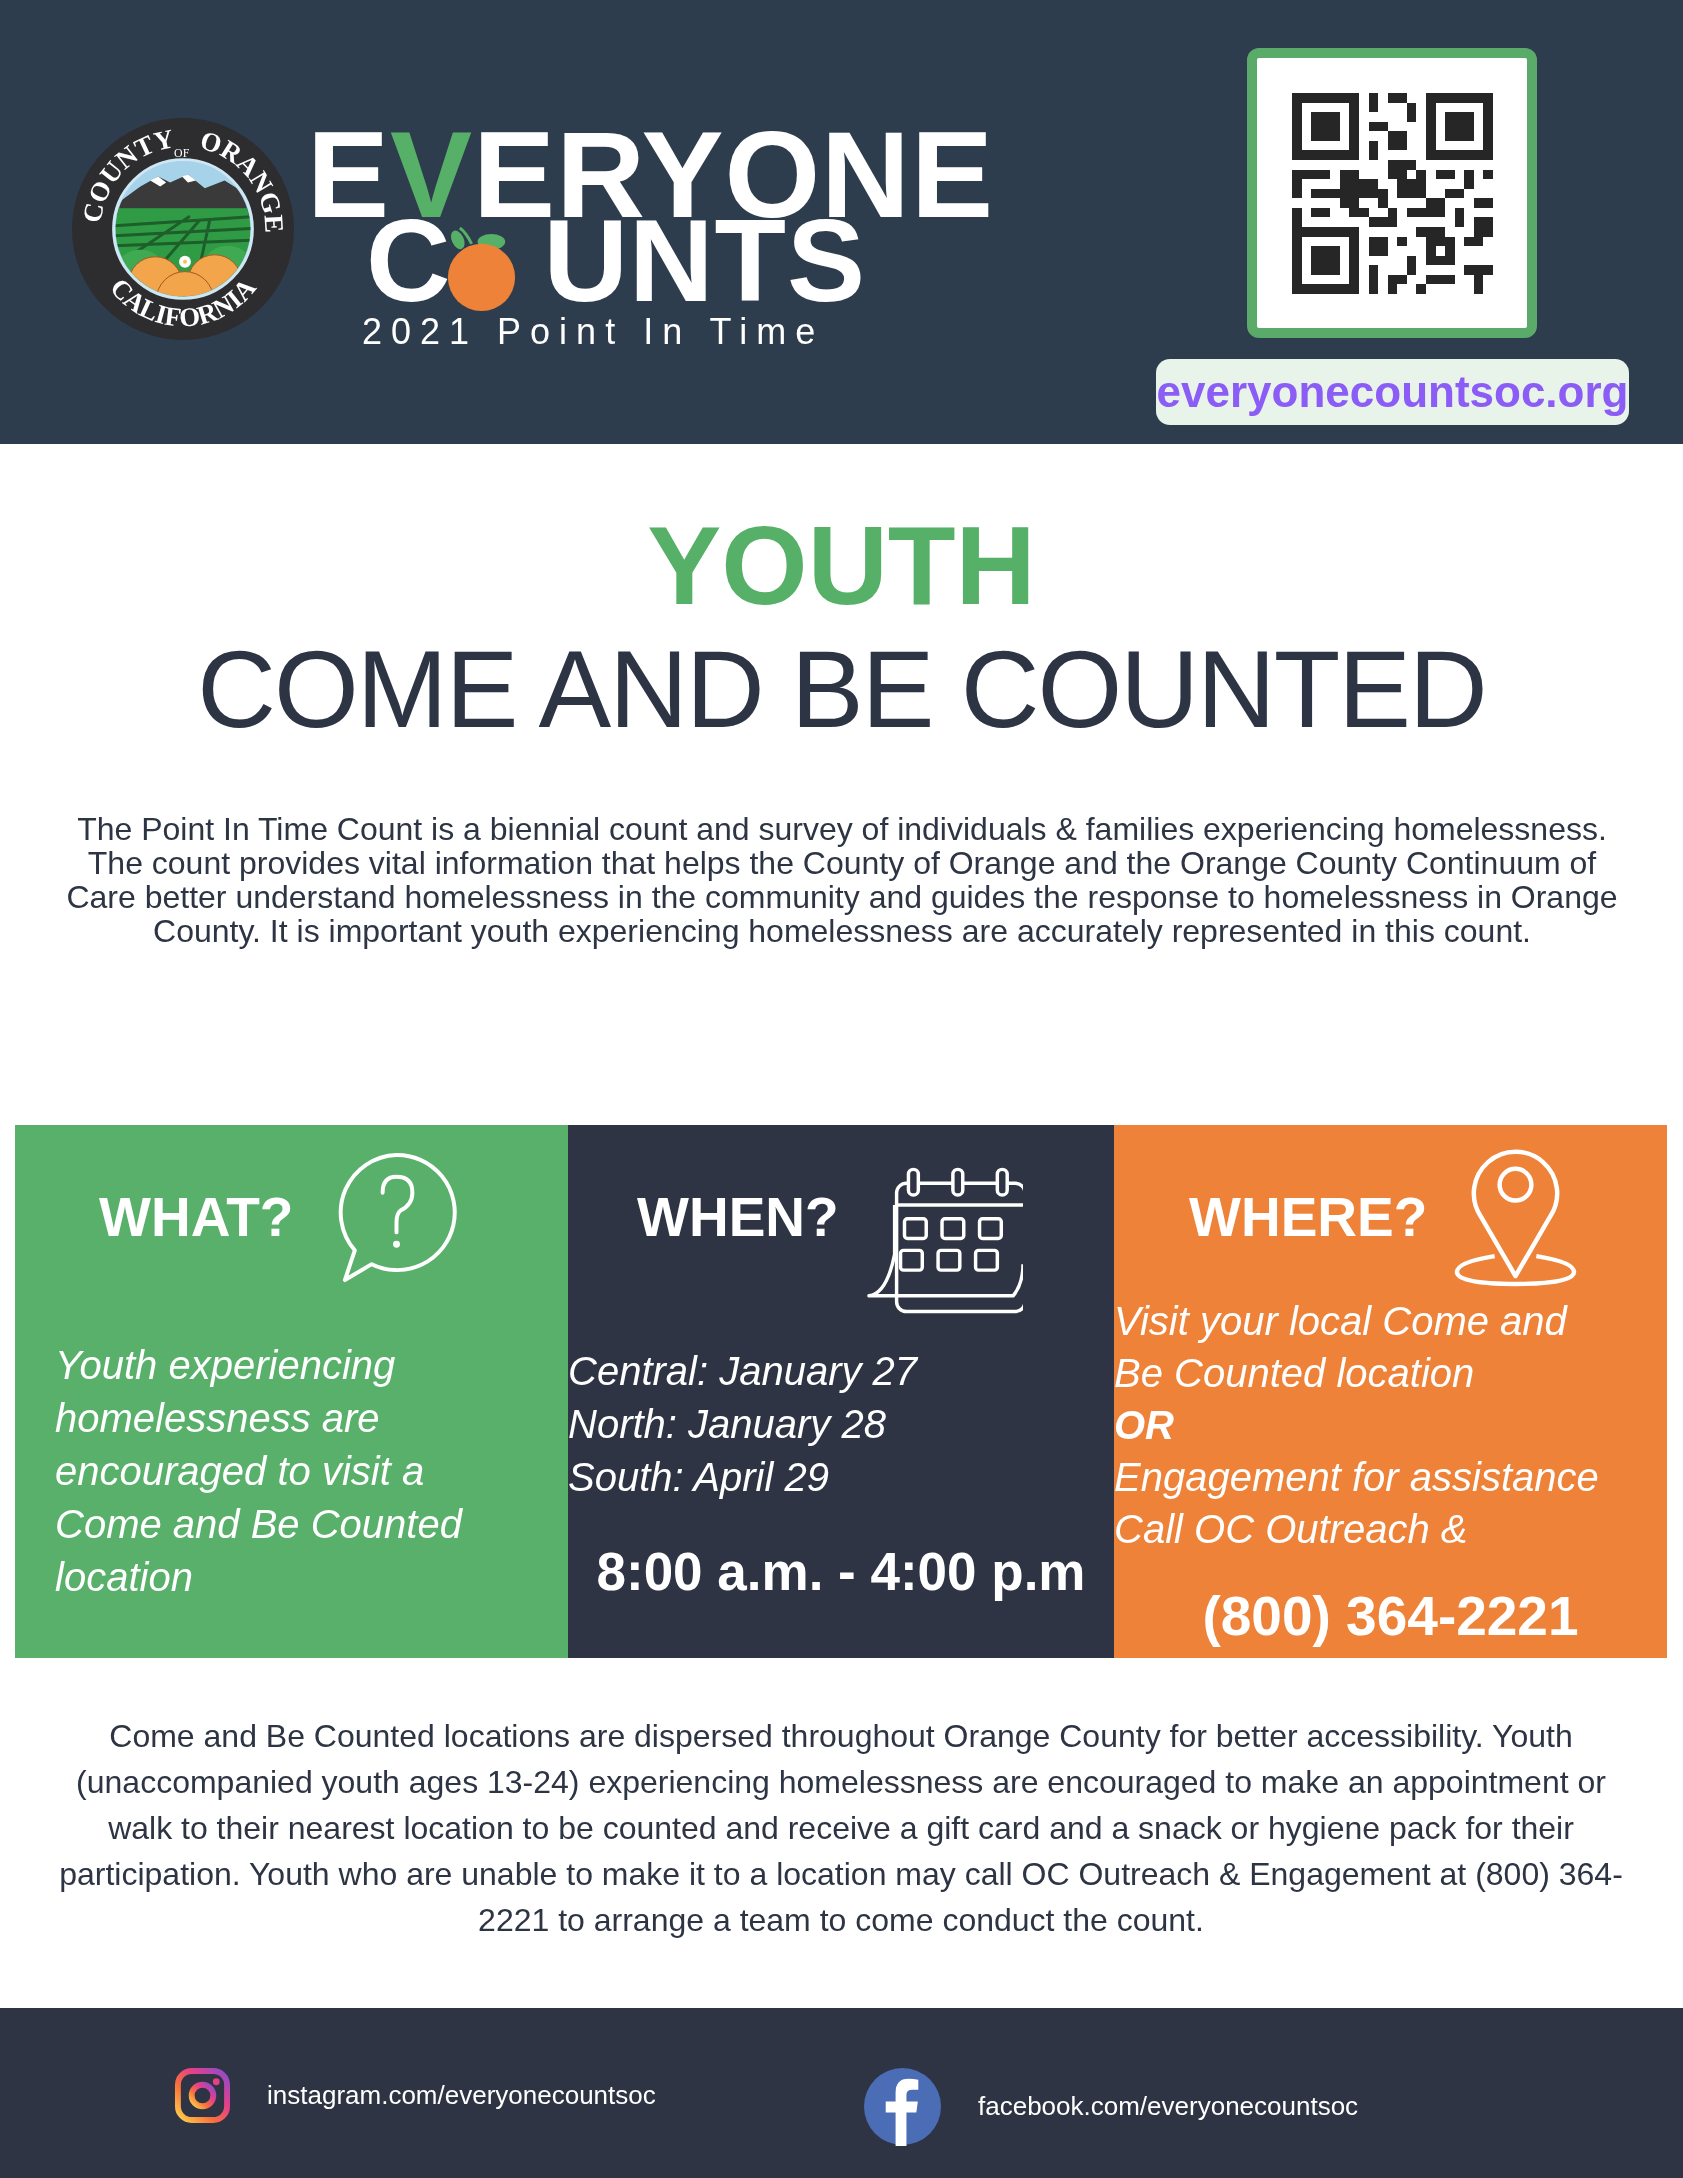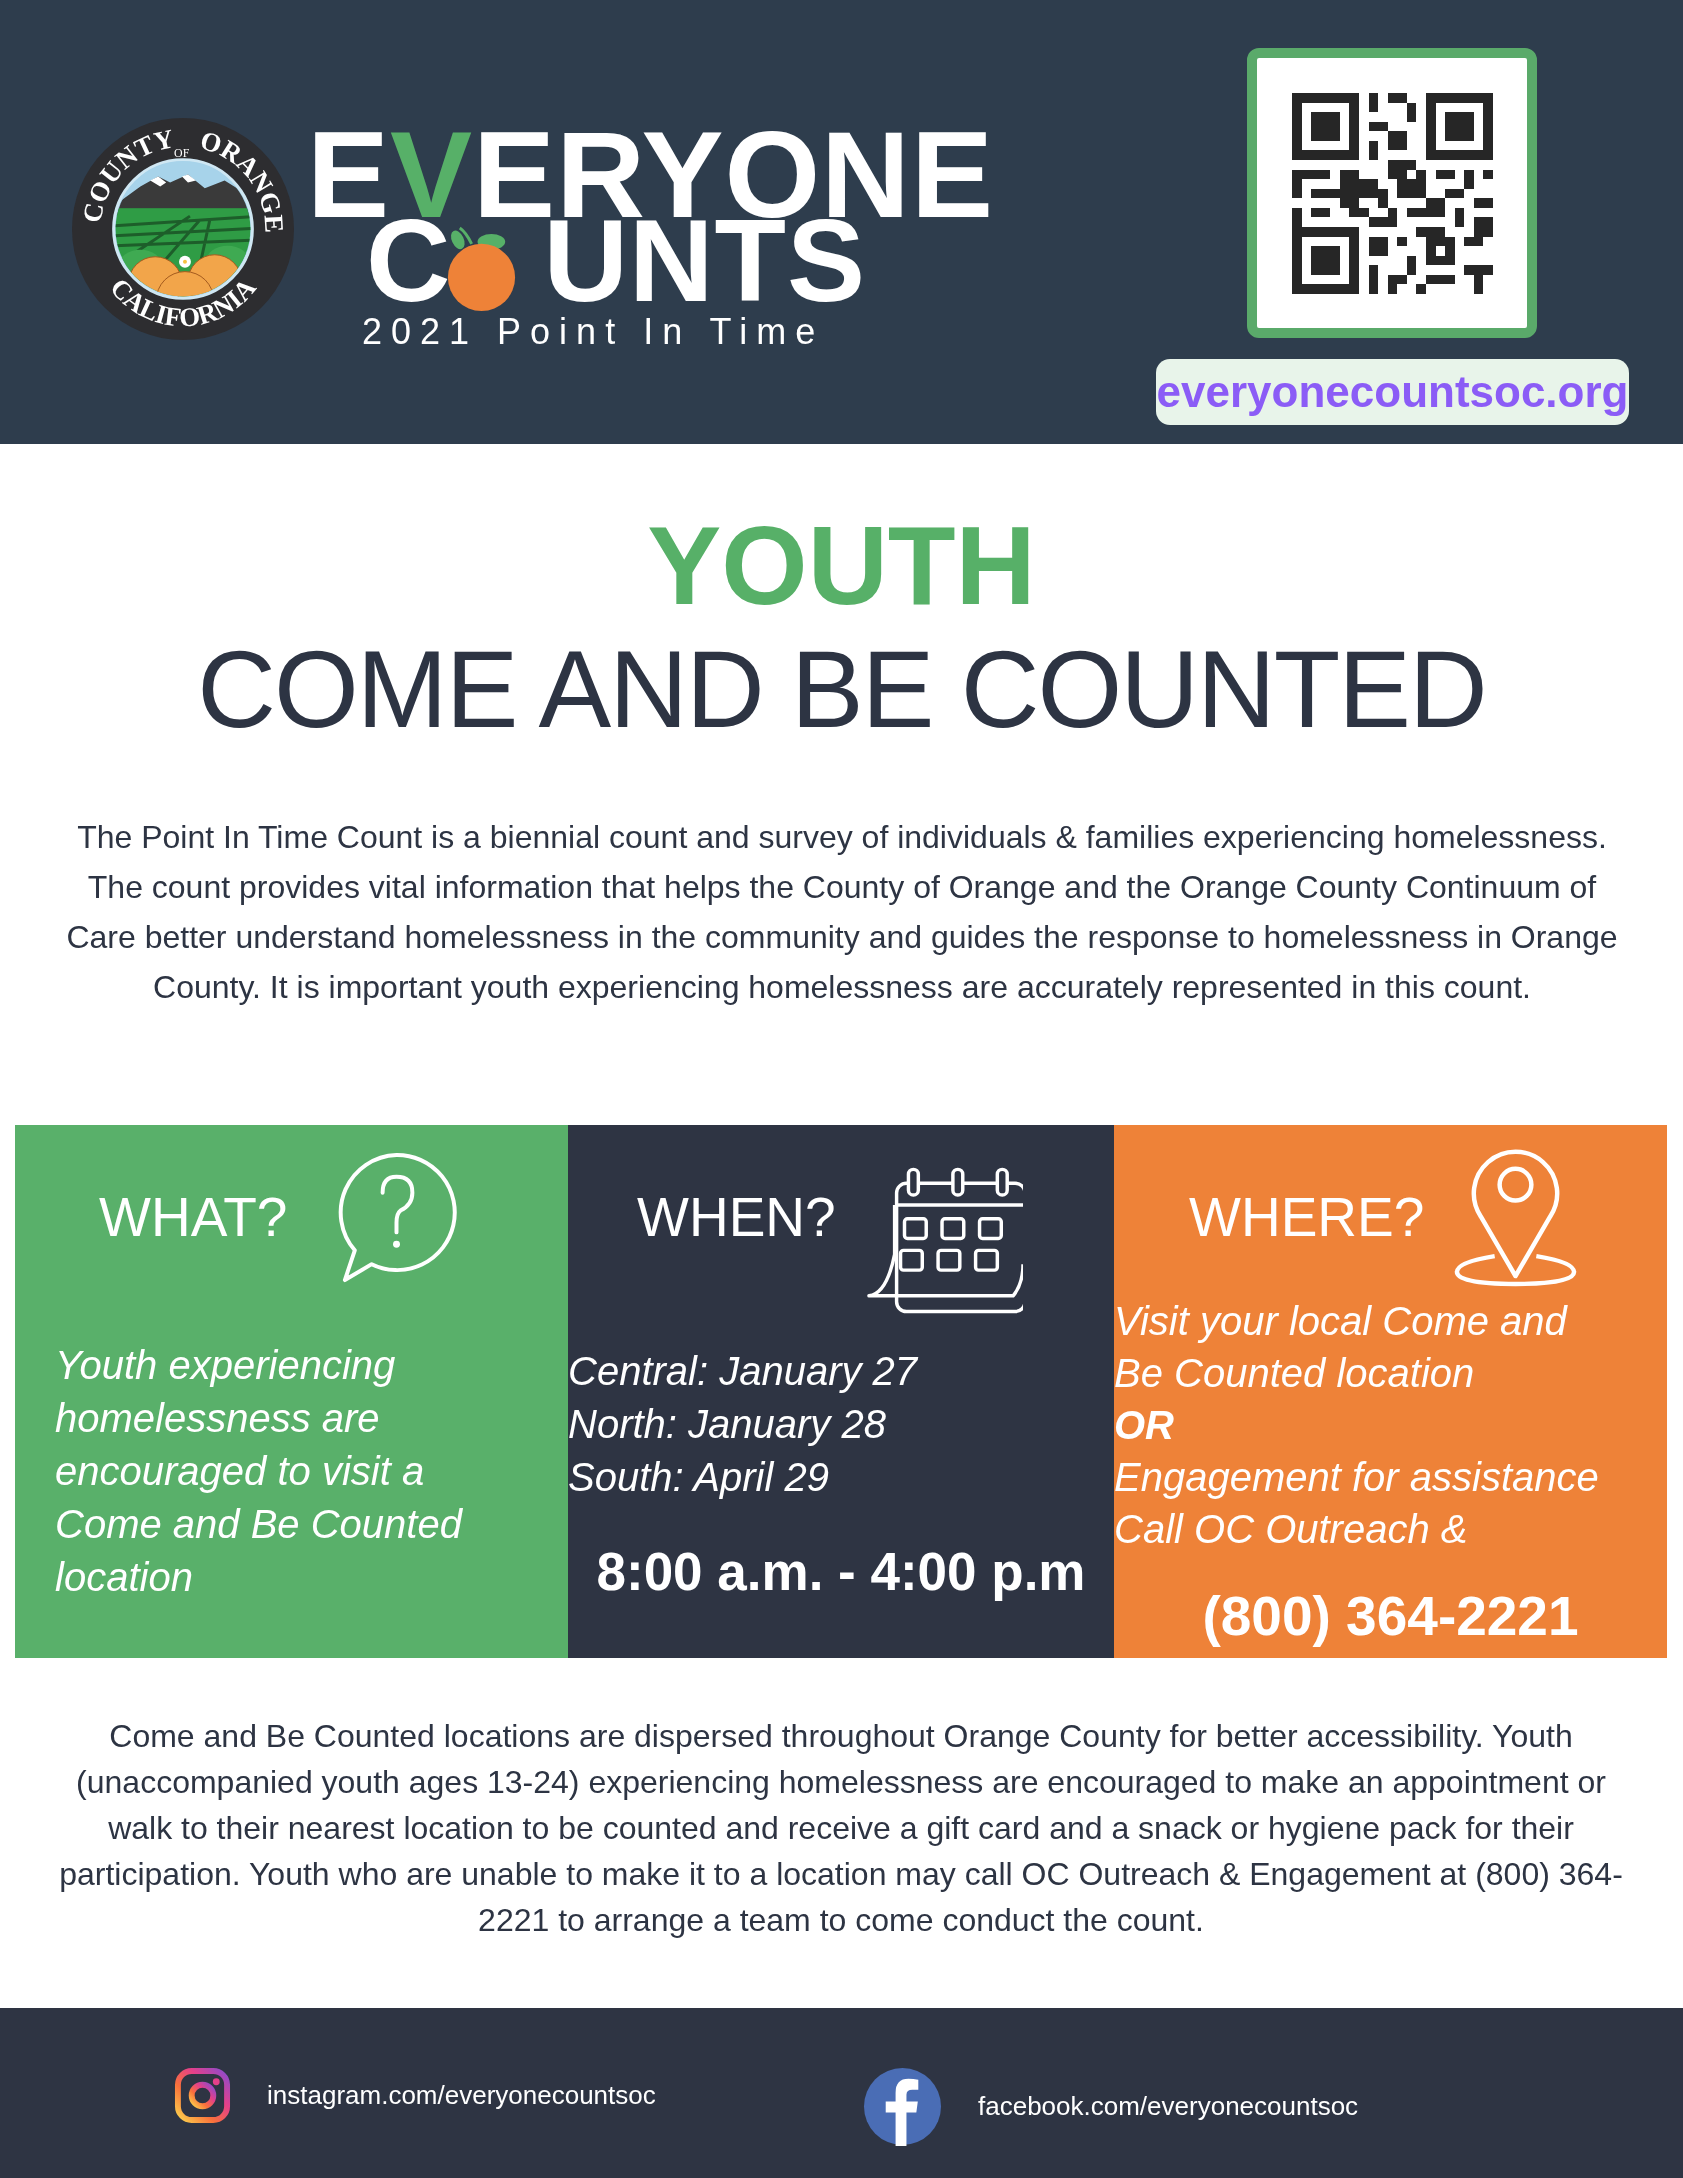--- a/index.html
+++ b/index.html
@@ -19,29 +19,29 @@
 
   .qr-box { position: absolute; left: 1247px; top: 48px; width: 290px; height: 290px; border: 10px solid #5aaa6a; border-radius: 12px; background: #ffffff; }
   .qr-box svg { position: absolute; left: 16px; top: 16px; }
   .domain-pill { position: absolute; left: 1156px; top: 359px; width: 473px; height: 66px; background: #e8f4ea; border-radius: 14px; display: flex; align-items: center; justify-content: center; }
   .domain-pill span { font-size: 44px; font-weight: 700; color: #8b5cf6; letter-spacing: 0px; }
 
   
   .youth-title { position: absolute; left: 0; top: 505px; width: 1683px; text-align: center; font-size: 111px; font-weight: 700; color: #57b068; line-height: 1.1; }
   .main-title { position: absolute; left: 0; top: 630px; width: 1683px; text-align: center; font-size: 109px; color: #2d3443; line-height: 1.1; letter-spacing: -2px; font-weight: 400; }
 
-  .intro { position: absolute; left: 50px; top: 812px; width: 1584px; text-align: center; font-size: 32px; line-height: 50px; color: #2d3443; }
+  .intro { position: absolute; left: 50px; top: 812px; width: 1584px; text-align: center; font-size: 32px; line-height: 34px; color: #2d3443; }
 
   
   .boxes { position: absolute; left: 15px; top: 1125px; width: 1652px; height: 533px; display: flex; }
   .box { position: relative; height: 100%; color: #ffffff; }
   .box-what { width: 553px; background: #59b06a; }
   .box-when { width: 546px; background: #2e3443; }
   .box-where { width: 553px; background: #ee8238; }
-  .box .heading { position: absolute; font-weight: 400; font-size: 55px; line-height: 1; }
+  .box .heading { position: absolute; font-weight: 700; font-size: 55px; line-height: 1; }
   .box .icon { position: absolute; }
   .box .body { position: absolute; left: 0; width: 100%; text-align: left; font-size: 40px; line-height: 53px; font-style: italic; }
 
   .box-what .heading { left: 84px; top: 65px; }
   .box-what .icon { left: 312px; top: 22px; }
   .box-what .body { top: 214px; padding: 0 40px; }
 
   .box-when .heading { left: 69px; top: 65px; }
   .box-when .icon { left: 297px; top: 40px; }
   .box-when .body { top: 220px; }

